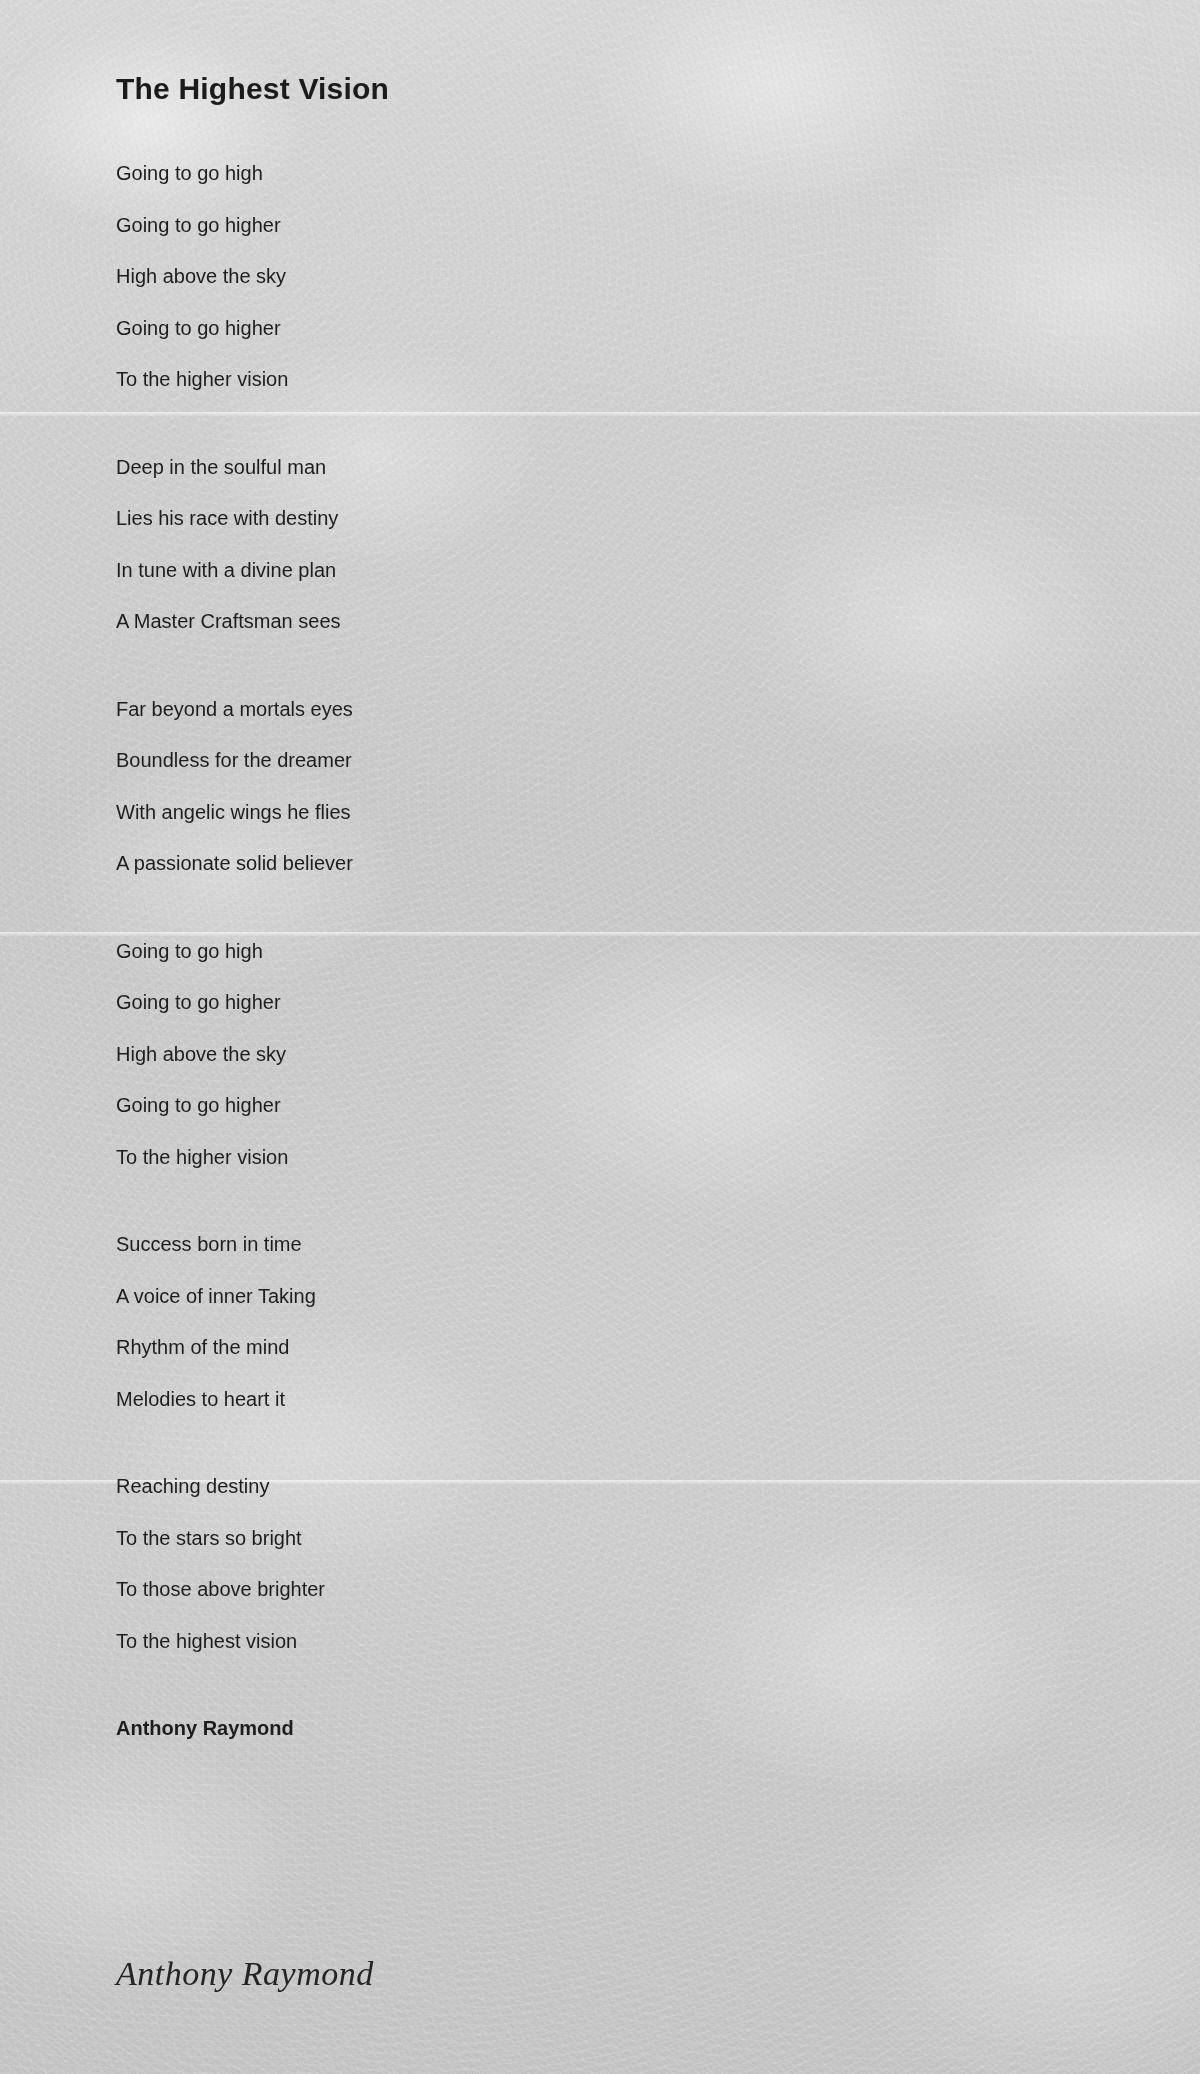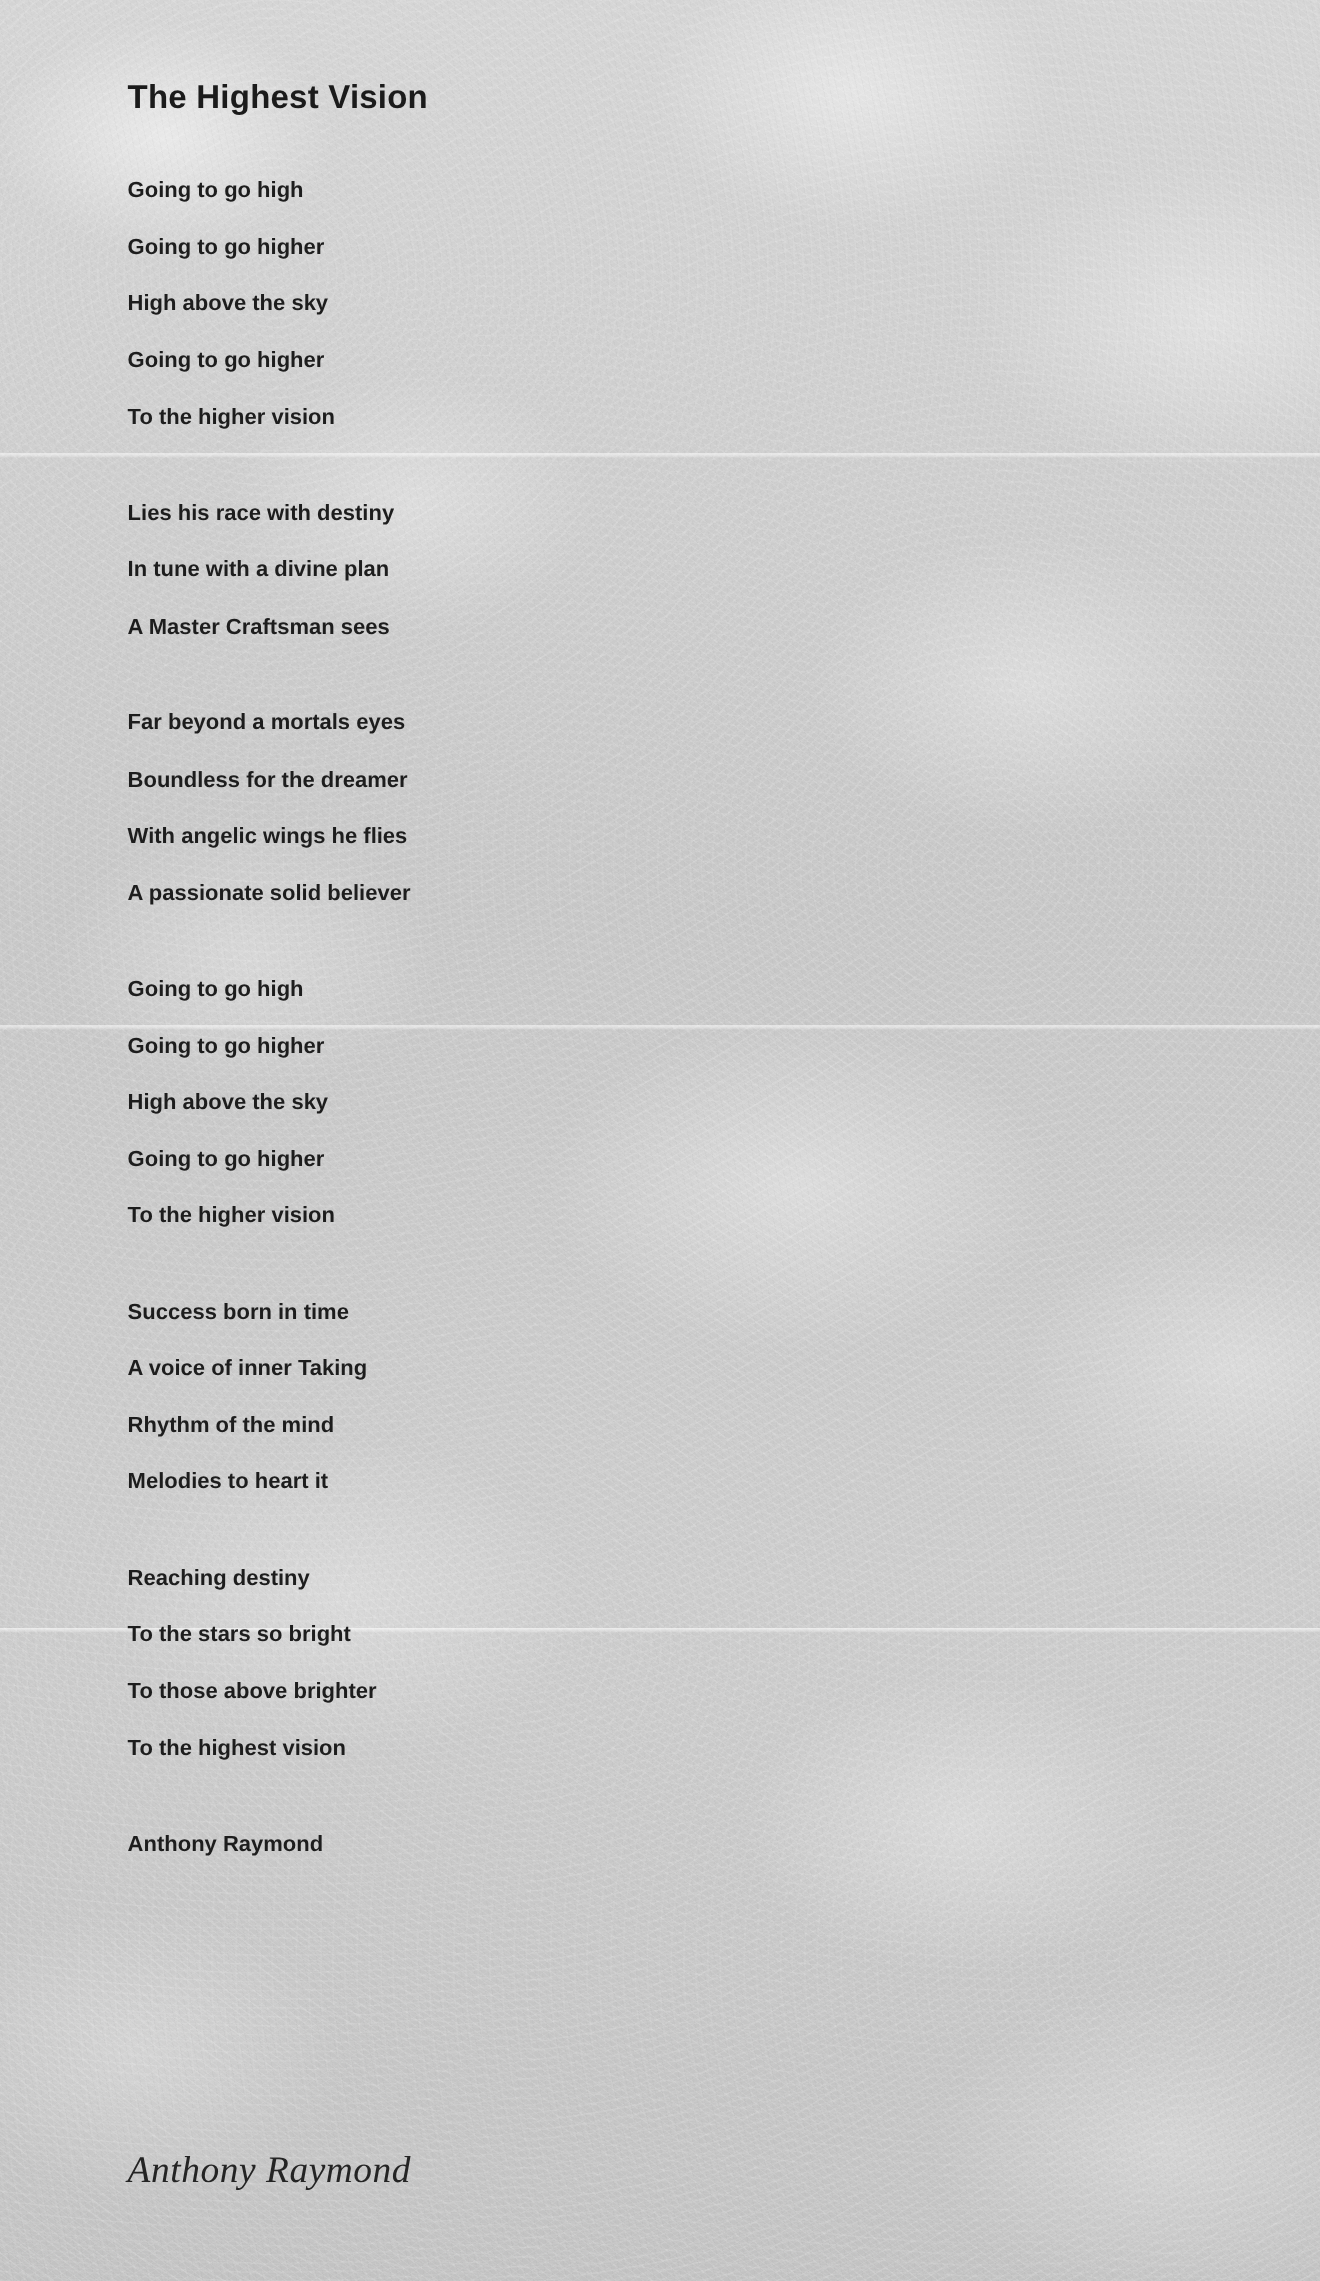--- a/index.html
+++ b/index.html
@@ -92,21 +92,21 @@
     position: absolute;
     left: 68px;
     top: 148px;
     width: 700px;
   }
   .stanza {
     margin: 0 0 36px 0;
   }
   .line {
     font-size: 20px;
-    font-weight: bold;
+    font-weight: normal;
     color: #1d1d1d;
     line-height: 51.5px;
     white-space: nowrap;
   }
   .author-line {
     font-size: 20px;
     font-weight: bold;
     color: #1d1d1d;
     line-height: 51.5px;
     margin-top: 8px;
@@ -140,20 +140,21 @@
 
       <div class="stanza">
         <div class="line">Going to go high</div>
         <div class="line">Going to go higher</div>
         <div class="line">High above the sky</div>
         <div class="line">Going to go higher</div>
         <div class="line">To the higher vision</div>
       </div>
 
       <div class="stanza">
+        <div class="line">Deep in the soulful man</div>
         <div class="line">Lies his race with destiny</div>
         <div class="line">In tune with a divine plan</div>
         <div class="line">A Master Craftsman sees</div>
       </div>
 
       <div class="stanza">
         <div class="line">Far beyond a mortals eyes</div>
         <div class="line">Boundless for the dreamer</div>
         <div class="line">With angelic wings he flies</div>
         <div class="line">A passionate solid believer</div>

